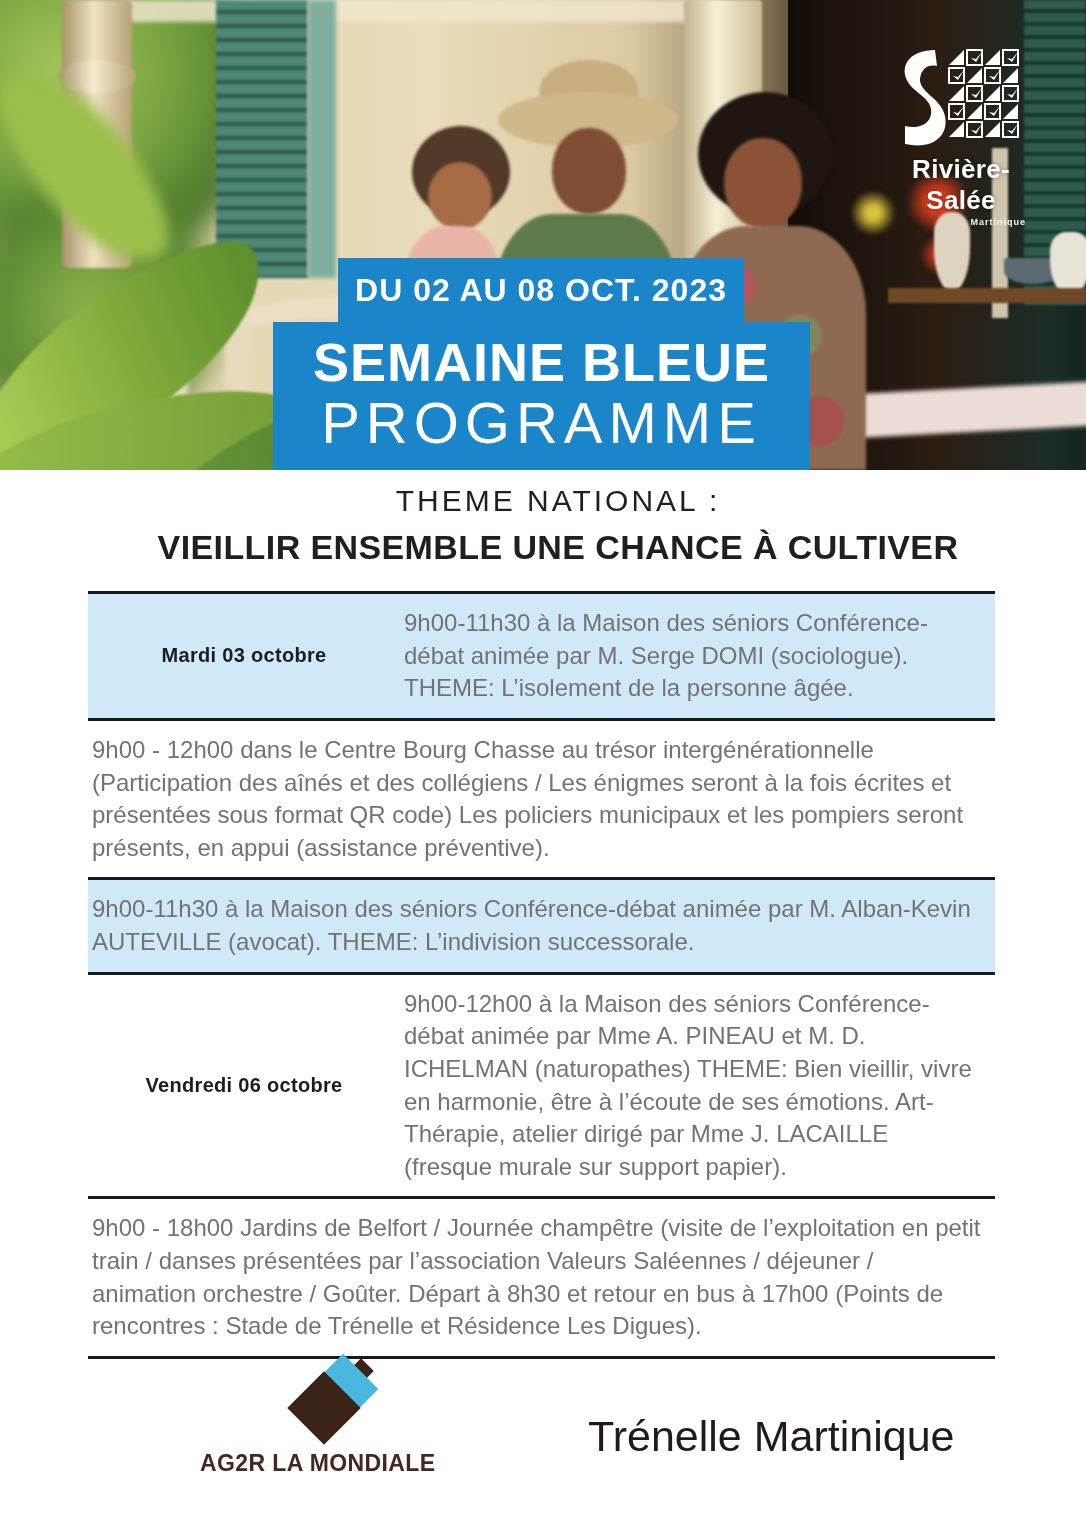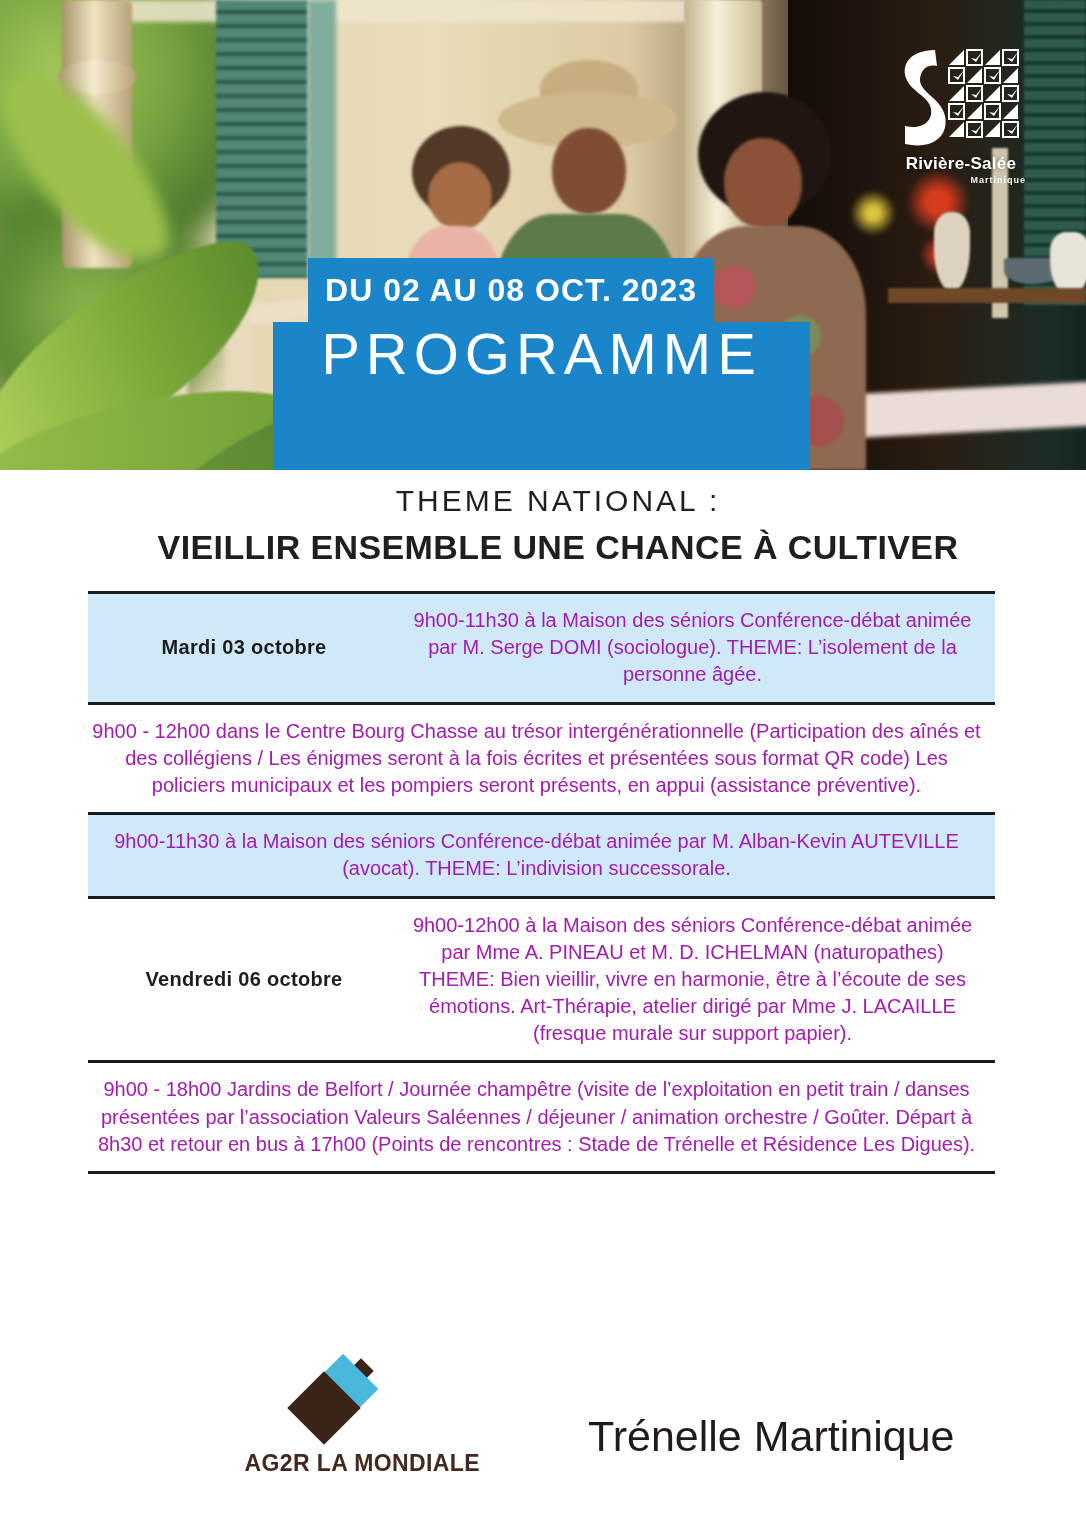--- a/index.html
+++ b/index.html
@@ -82,49 +82,49 @@
   .woman-dress{left:678px;top:226px;width:188px;height:244px;border-radius:36% 36% 0 0;
     background:radial-gradient(circle at 30% 25%,#b5565a 9%,transparent 10%),
                radial-gradient(circle at 65% 45%,#7d8a5a 11%,transparent 12%),
                radial-gradient(circle at 40% 70%,#c08a64 9%,transparent 10%),
                radial-gradient(circle at 75% 80%,#a4504f 10%,transparent 11%),
                #8f6a52;}
 
   
   .muni-logo{right:50px;top:48px;width:150px;text-align:center;color:#fff;}
   .muni-logo svg{position:static;display:block;margin:0 auto;}
-  .muni-name{position:static;font-size:17px;font-weight:700;letter-spacing:.3px;margin-top:2px;
+  .muni-name{position:static;font-size:26px;font-weight:700;letter-spacing:.3px;margin-top:2px;
     text-shadow:0 0 4px rgba(0,0,0,.4);}
   .muni-sub{position:static;font-size:9px;font-weight:700;letter-spacing:1px;text-align:right;
     padding-right:10px;margin-top:1px;opacity:.95;}
 
   
-  .date-box{left:308px;top:258px;width:406px;height:64px;background:var(--banner-blue,#1a85c8);
+  .date-box{left:338px;top:258px;width:406px;height:64px;background:var(--banner-blue,#1a85c8);
     color:#fff;font-weight:700;font-size:32px;letter-spacing:1px;
     display:flex;align-items:center;justify-content:center;white-space:nowrap;}
   .title-box{left:273px;top:322px;width:537px;height:148px;background:var(--banner-blue,#1a85c8);
     color:#fff;text-align:center;}
   .main-title{position:static;font-size:54px;font-weight:700;letter-spacing:1px;margin-top:12px;line-height:1.05;}
   .sub-title{position:static;font-size:58px;font-weight:200;letter-spacing:6px;line-height:1.05;margin-top:2px;}
 
   
   .theme{position:absolute;left:15px;top:470px;width:1086px;text-align:center;color:#221e1f;}
   .theme-label{font-size:30px;font-weight:400;letter-spacing:3px;margin-top:14px;}
   .theme-title{font-size:34px;font-weight:700;letter-spacing:.4px;margin-top:10px;}
 
   
   .table{position:absolute;left:88px;top:591px;width:907px;border-top:3px solid #191922;}
   .row{display:flex;align-items:center;border-bottom:3px solid #191922;background:#fff;padding:9px 0;}
   .row.hl{background:var(--row-blue,#cfe9f8);}
   .day{width:312px;flex:0 0 312px;text-align:center;font-weight:700;font-size:20px;
     color:#1d1d20;letter-spacing:.3px;}
-  .details{flex:1;text-align:center;font-size:20px;line-height:1.36;color:#a21caf;padding:4px 14px 4px 4px;}
-
-  
-  .ag2r{position:absolute;left:200px;top:1360px;width:280px;text-align:right;}
+  .details{flex:1;font-size:24px;line-height:1.36;color:#737373;padding:4px 14px 4px 4px;}
+
+  
+  .ag2r{position:absolute;left:200px;top:1360px;width:280px;text-align:left;}
   .ag2r-mark{position:relative;width:100px;height:86px;margin:0 auto;}
   .ag2r-mark .d-notch{position:absolute;left:62px;top:2px;width:18px;height:18px;background:#3b2417;transform:rotate(45deg);}
   .ag2r-mark .d-cyan{position:absolute;left:28px;top:4px;width:50px;height:50px;background:var(--ag2r-cyan,#4ab8dc);transform:rotate(45deg);}
   .ag2r-mark .d-brown{position:absolute;left:8px;top:22px;width:52px;height:52px;background:#3b2417;transform:rotate(45deg);}
   .ag2r-text{margin-top:4px;font-weight:700;font-size:23px;letter-spacing:.4px;color:#45281e;white-space:nowrap;}
   .societale{position:absolute;left:588px;top:1412px;font-size:43px;font-weight:400;color:#201b18;white-space:nowrap;}
 </style>
 </head>
 <body>
 
@@ -216,20 +216,21 @@
           <rect x="106" y="74" width="15" height="15" fill="none" stroke="#fff" stroke-width="2"></rect>
           <polygon points="110,82 115,86 121,76 115,83"></polygon>
         </g>
       </svg>
       <div class="muni-name">Rivière-Salée</div>
       <div class="muni-sub">Martinique</div>
     </div>
 
     <div class="date-box">DU 02 AU 08 OCT. 2023</div>
     <div class="title-box">
+      <div class="main-title">SEMAINE BLEUE</div>
       <div class="sub-title">PROGRAMME</div>
     </div>
   </div>
 
   <div class="theme">
     <div class="theme-label">THEME NATIONAL :</div>
     <div class="theme-title">VIEILLIR ENSEMBLE UNE CHANCE À CULTIVER</div>
   </div>
 
   <div class="table">

